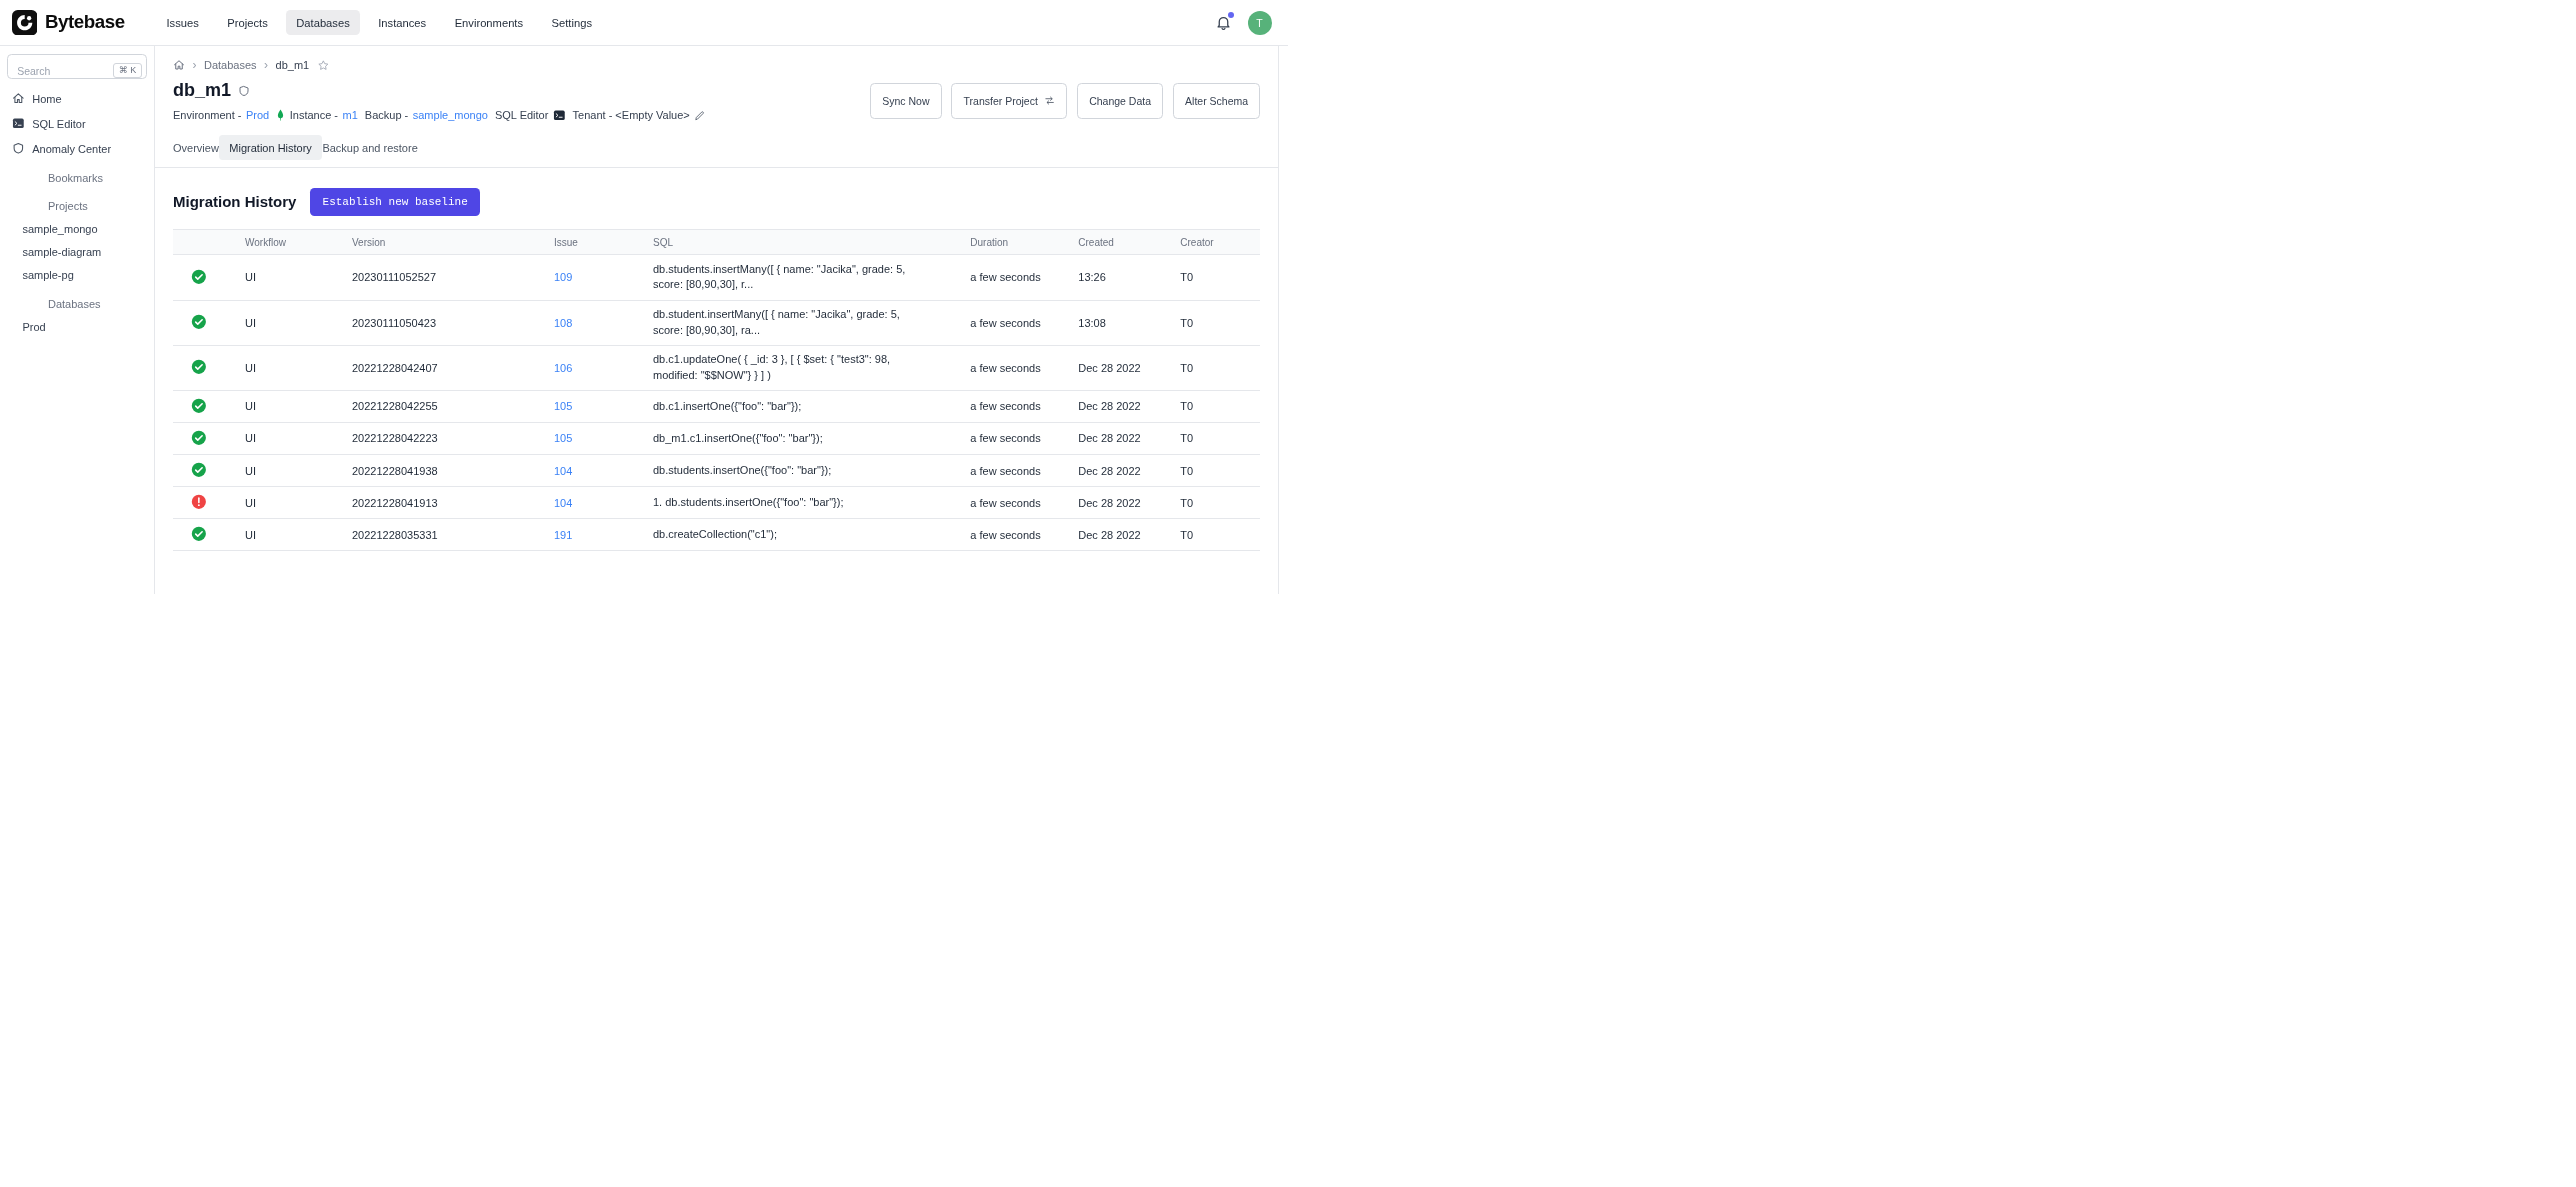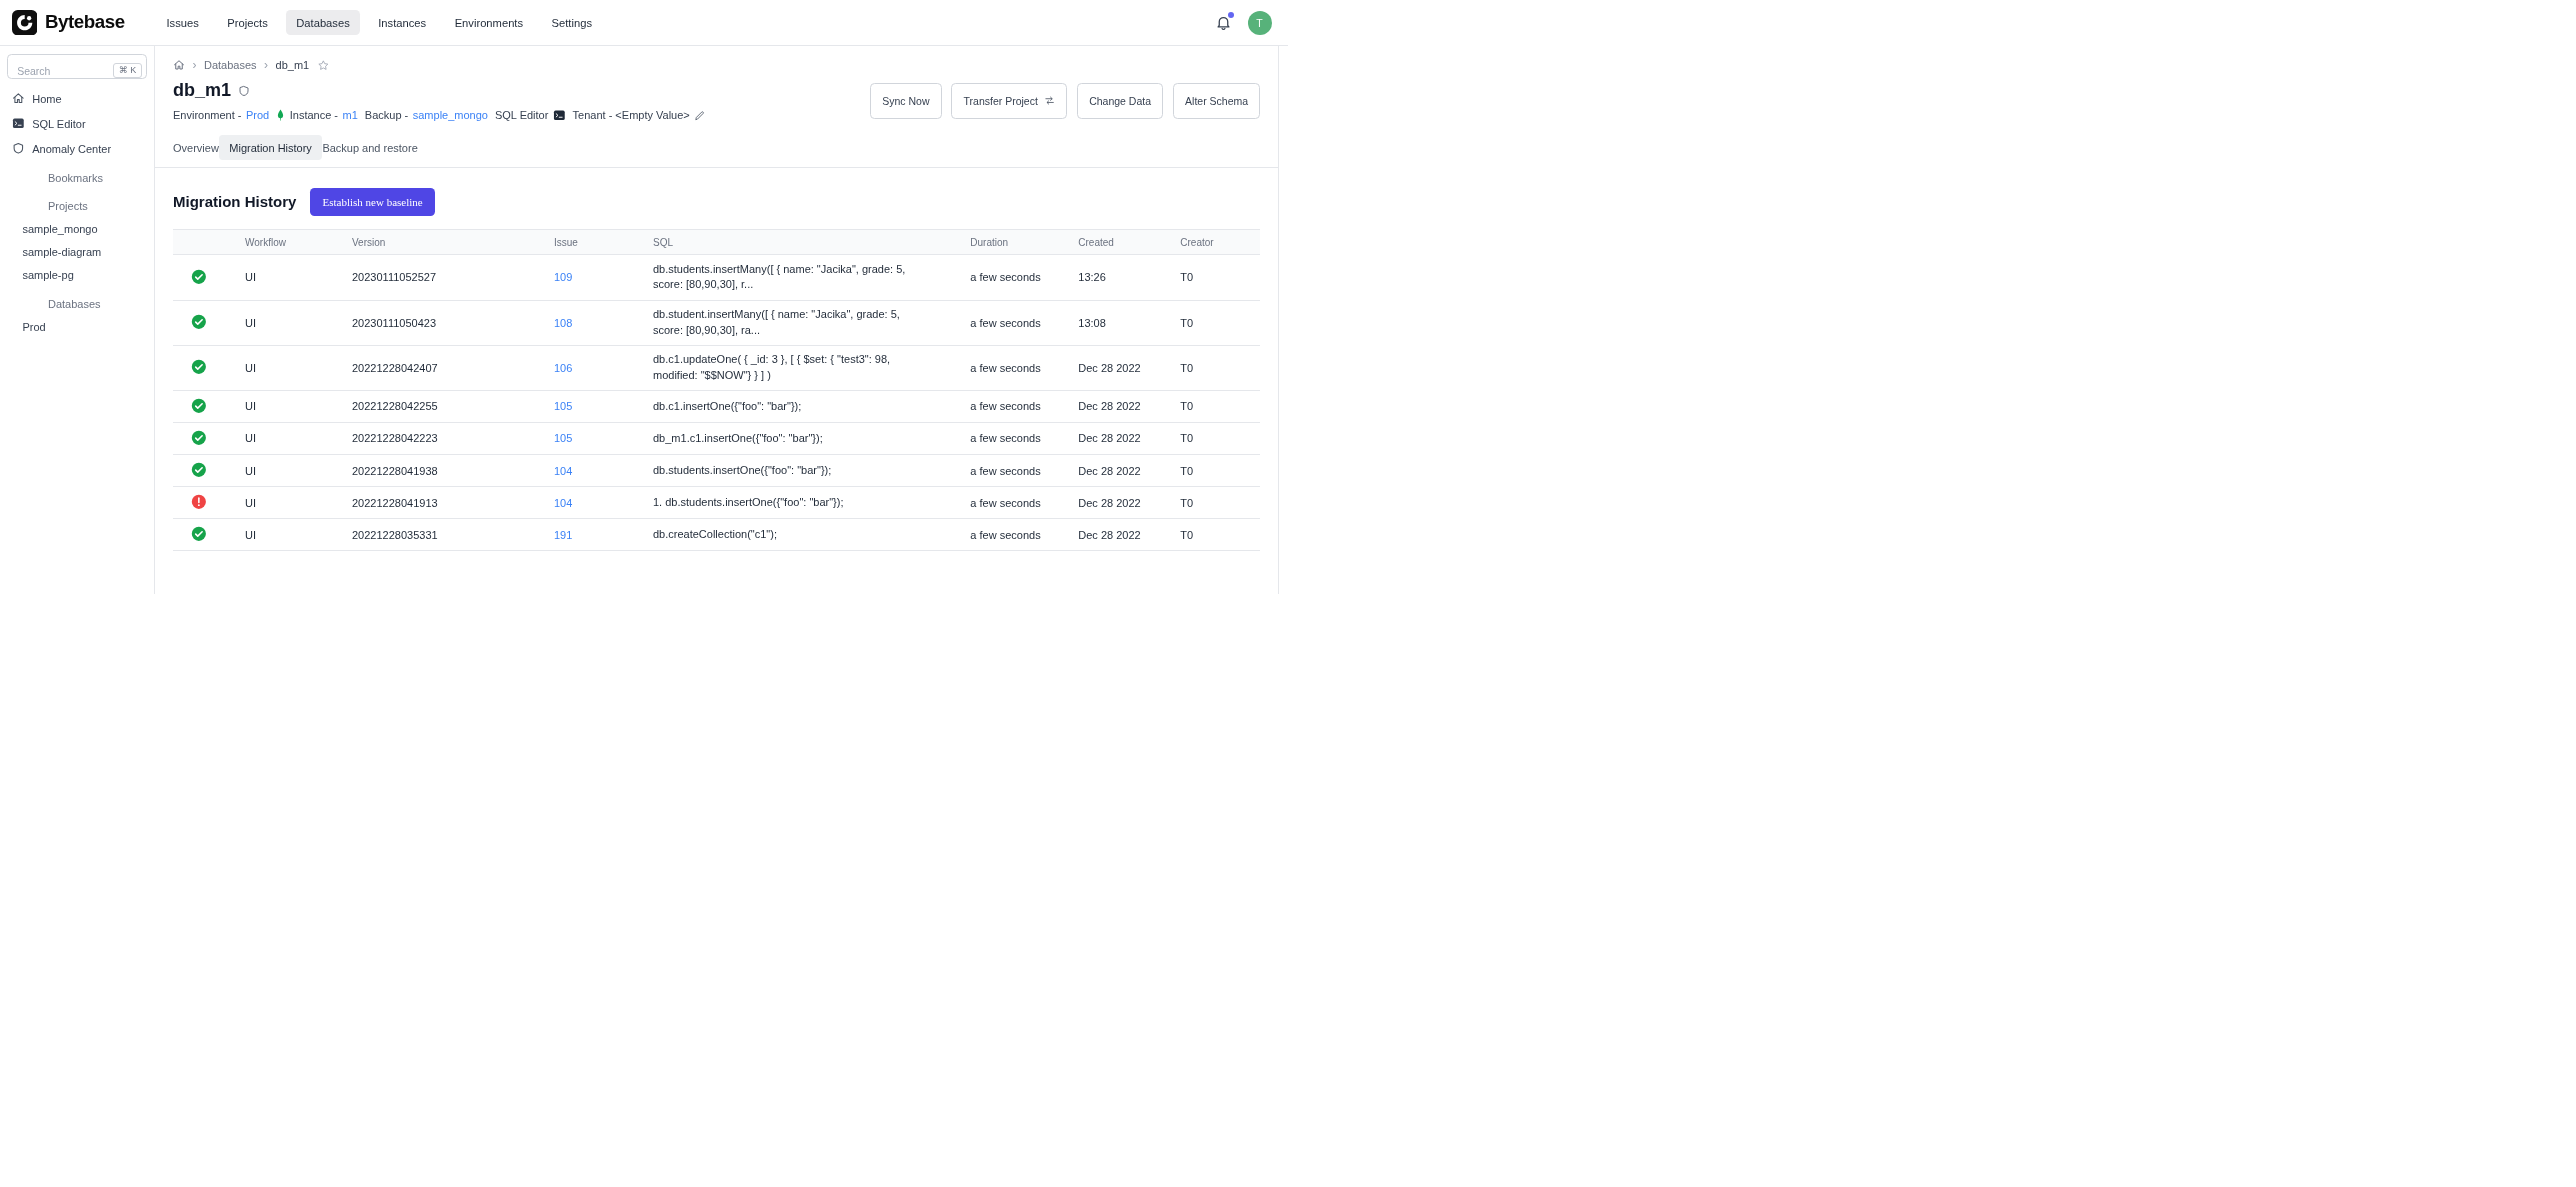--- a/index.html
+++ b/index.html
@@ -58,21 +58,21 @@
   
   .tabs { display: flex; align-items: center; margin-top: 13.5px; padding-bottom: 6.7px; }
   .tab { font-size: 11px; color: #4b5563; padding: 6.7px 0; cursor: pointer; border-radius: 3.7px; }
   .tab.active { background: #eef0f2; padding: 6.7px 10.5px; color: #1f2937; }
   .section-divider { border-bottom: 0.7px solid #e5e7eb; height: 0; }
 
   
   .mh-head { display: flex; align-items: center; gap: 13.5px; margin-top: 19.4px; }
   h2.mh-title { font-size: 15px; font-weight: 700; margin: 0; color: #111827; }
   .btn-primary { background: #4f46e5; color: #fff; border: none; height: 28px; padding: 0 12.7px; border-radius: 4.5px;
-    font-size: 11px; font-family: Liberation Serif, serif; cursor: pointer; }
+    font-size: 11px; font-family: Liberation Mono, monospace; cursor: pointer; }
 
   table.mh-table { width: 100%; border-collapse: collapse; margin-top: 13.5px; table-layout: fixed; }
   .mh-table col.c1 { width: 63px; } .mh-table col.c2 { width: 107px; } .mh-table col.c3 { width: 202px; }
   .mh-table col.c4 { width: 99px; } .mh-table col.c6 { width: 108px; } .mh-table col.c7 { width: 102px; }
   .mh-table col.c8 { width: 89px; }
   .mh-table thead th { background: #f9fafb; font-weight: 400; font-size: 10px; color: #6b7280; text-align: left;
     padding: 6.7px 9px; border-top: 0.7px solid #e5e7eb; border-bottom: 0.7px solid #e5e7eb; }
   .mh-table td { padding: 6.7px 9px; font-size: 11px; color: #1f2937; border-bottom: 0.7px solid #e5e7eb; vertical-align: middle; }
   .mh-table tr { cursor: pointer; }
   td.c-status { padding-left: 18px; }

